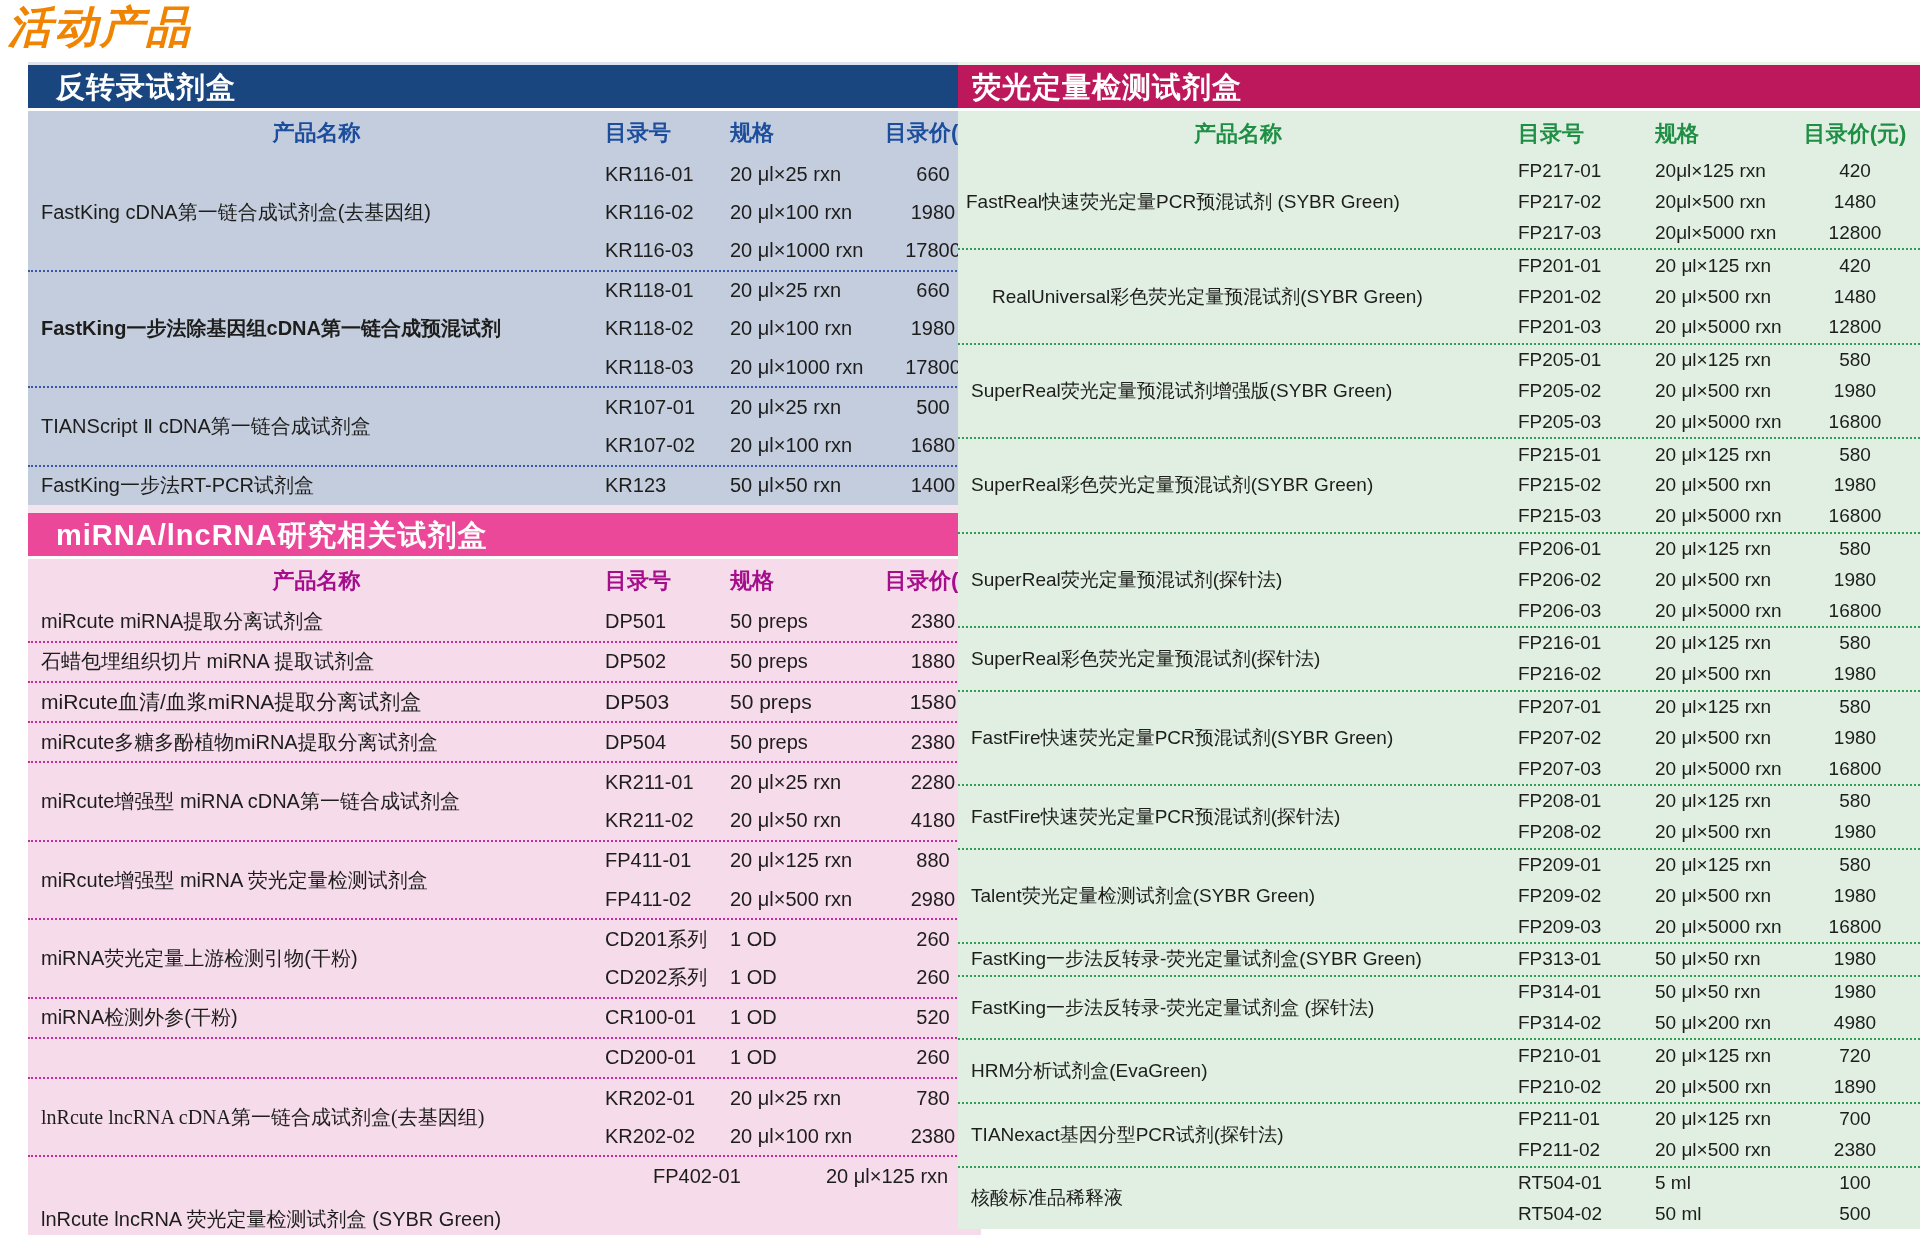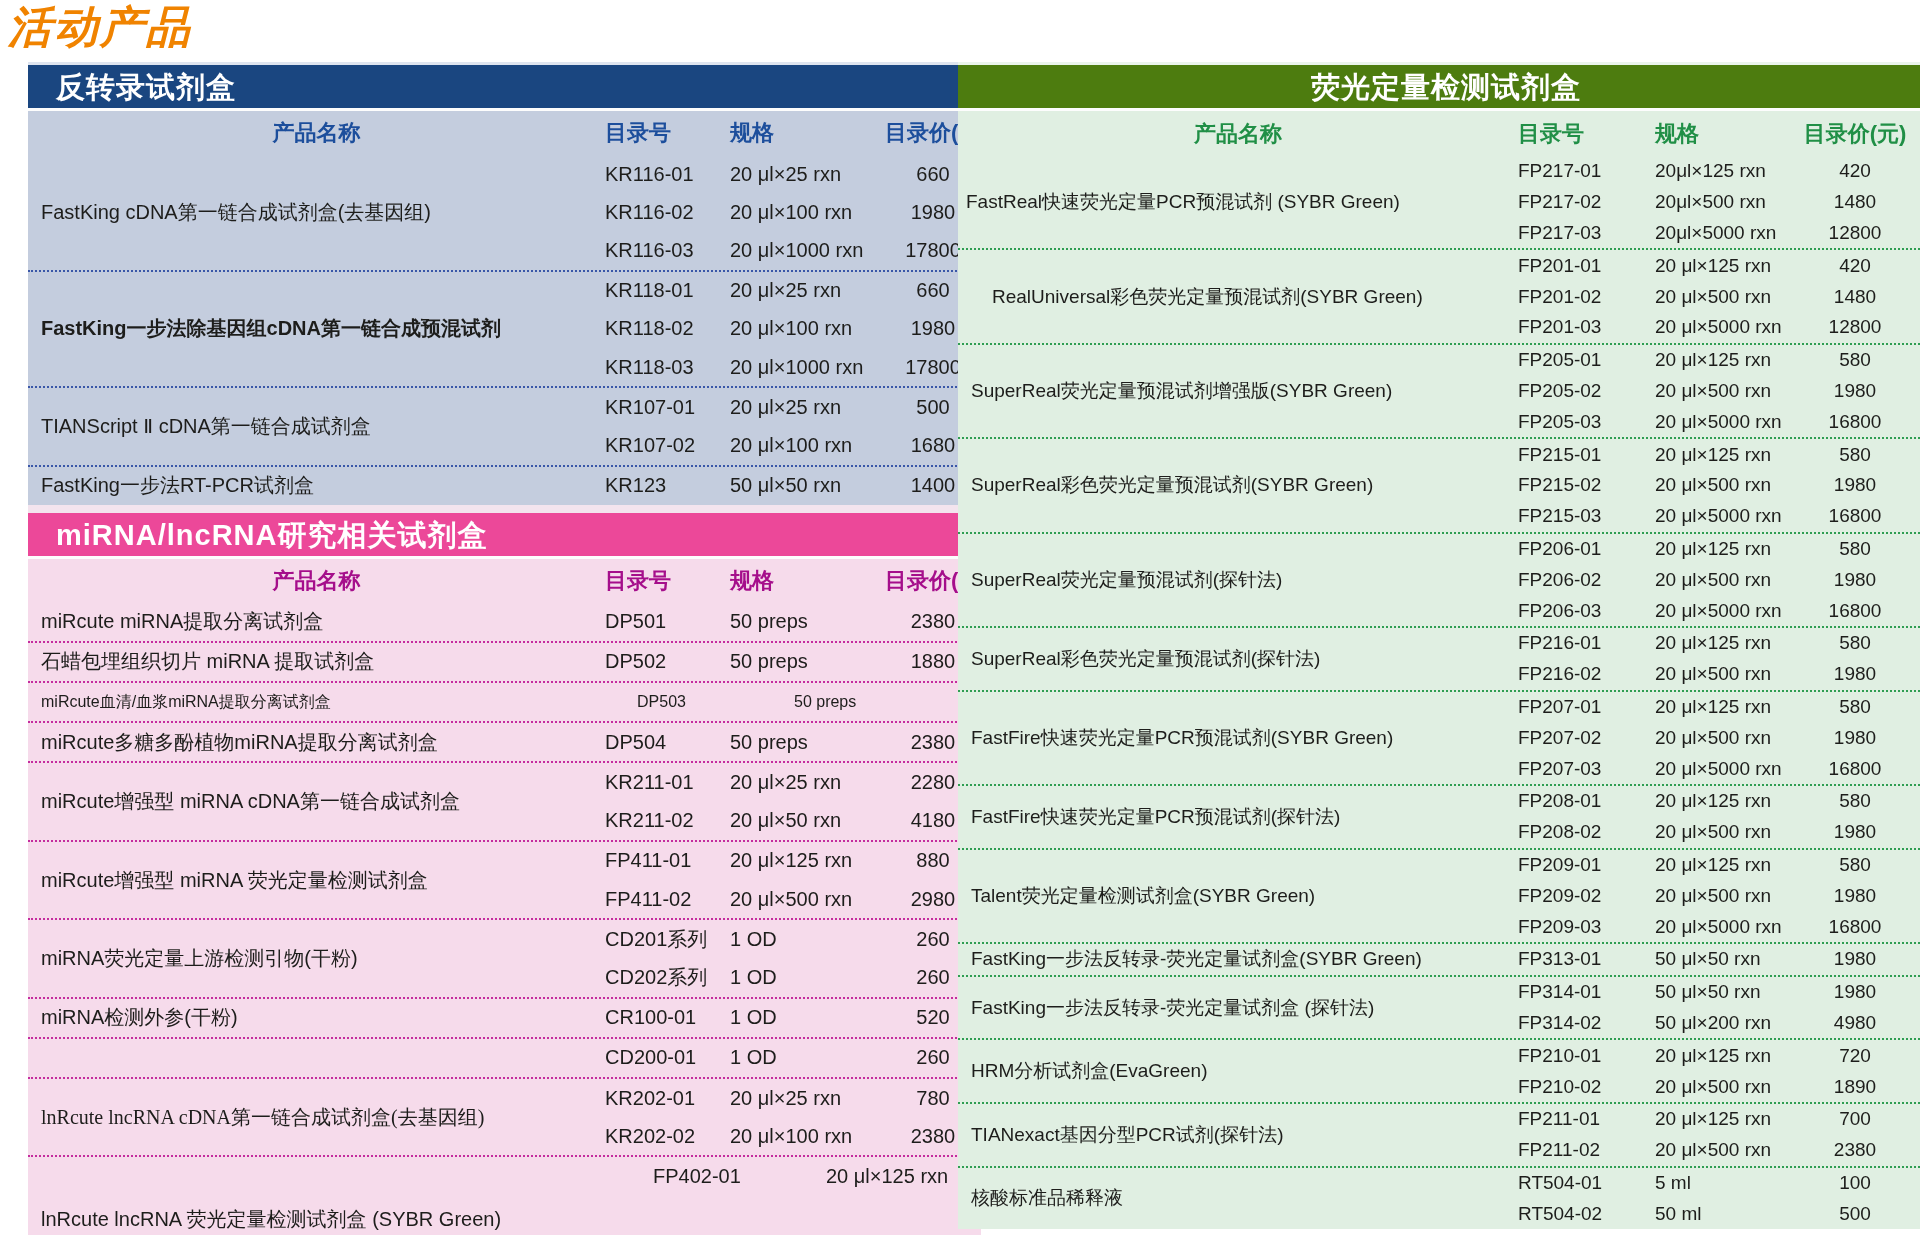--- a/index.html
+++ b/index.html
@@ -99,21 +99,21 @@
             <div class="cell c-cat">DP501</div>
             <div class="cell c-spec">50 preps</div>
             <div class="cell c-price">2380</div>
           </div>
           <div class="group divided" style="grid-template-columns: 577px 125px 155px 1fr; grid-auto-rows: 38.2px; font-size: 20px; border-bottom-color: rgb(197, 44, 158);">
             <div class="gname" style="grid-row: 1 / span 1;">石蜡包埋组织切片 miRNA 提取试剂盒</div>
             <div class="cell c-cat">DP502</div>
             <div class="cell c-spec">50 preps</div>
             <div class="cell c-price">1880</div>
           </div>
-          <div class="group divided" style="grid-template-columns: 577px 125px 155px 1fr; grid-auto-rows: 38.2px; font-size: 16px; border-bottom-color: rgb(197, 44, 158); gap: 32px;">
+          <div class="group divided" style="grid-template-columns: 577px 125px 155px 1fr; grid-auto-rows: 38.2px; font-size: 21px; border-bottom-color: rgb(197, 44, 158);">
             <div class="gname" style="grid-row: 1 / span 1;">miRcute血清/血浆miRNA提取分离试剂盒</div>
             <div class="cell c-cat">DP503</div>
             <div class="cell c-spec">50 preps</div>
             <div class="cell c-price">1580</div>
           </div>
           <div class="group divided" style="grid-template-columns: 577px 125px 155px 1fr; grid-auto-rows: 38.2px; font-size: 20px; border-bottom-color: rgb(197, 44, 158);">
             <div class="gname" style="grid-row: 1 / span 1;">miRcute多糖多酚植物miRNA提取分离试剂盒</div>
             <div class="cell c-cat">DP504</div>
             <div class="cell c-spec">50 preps</div>
             <div class="cell c-price">2380</div>
@@ -173,21 +173,21 @@
             <div class="cell c-cat">FP402-02</div>
             <div class="cell c-spec">20 μl×500 rxn</div>
             <div class="cell c-price">2180</div>
           </div>
         </div>
       </div>
     </div>
   <div class="col" id="col-right">
       <div class="section">
         <div class="edge-strip" style="background: rgb(234, 244, 235); height: 3px;"></div>
-        <div class="bar" style="background: #4d7c0f; padding-left: 14px; text-align: center;">荧光定量检测试剂盒</div>
+        <div class="bar" style="background: #be185d; padding-left: 14px;">荧光定量检测试剂盒</div>
         <div class="tbl" style="background: rgb(224, 239, 226);">
           <div class="thead" style="grid-template-columns: 560px 137px 135px 1fr; height: 45px; font-size: 22px; color: rgb(32, 143, 70);">
             <div class="h-name">产品名称</div>
             <div class="h-cat">目录号</div>
             <div class="h-spec">规格</div>
             <div class="h-price">目录价(元)</div>
           </div>
           <div class="group divided" style="grid-template-columns: 560px 137px 135px 1fr; grid-auto-rows: 30.8px; font-size: 19px; border-bottom-color: rgb(47, 157, 82);">
             <div class="gname" style="grid-row: 1 / span 3; padding-left: 8px;">FastReal快速荧光定量PCR预混试剂 (SYBR Green)</div>
             <div class="cell c-cat">FP217-01</div>

